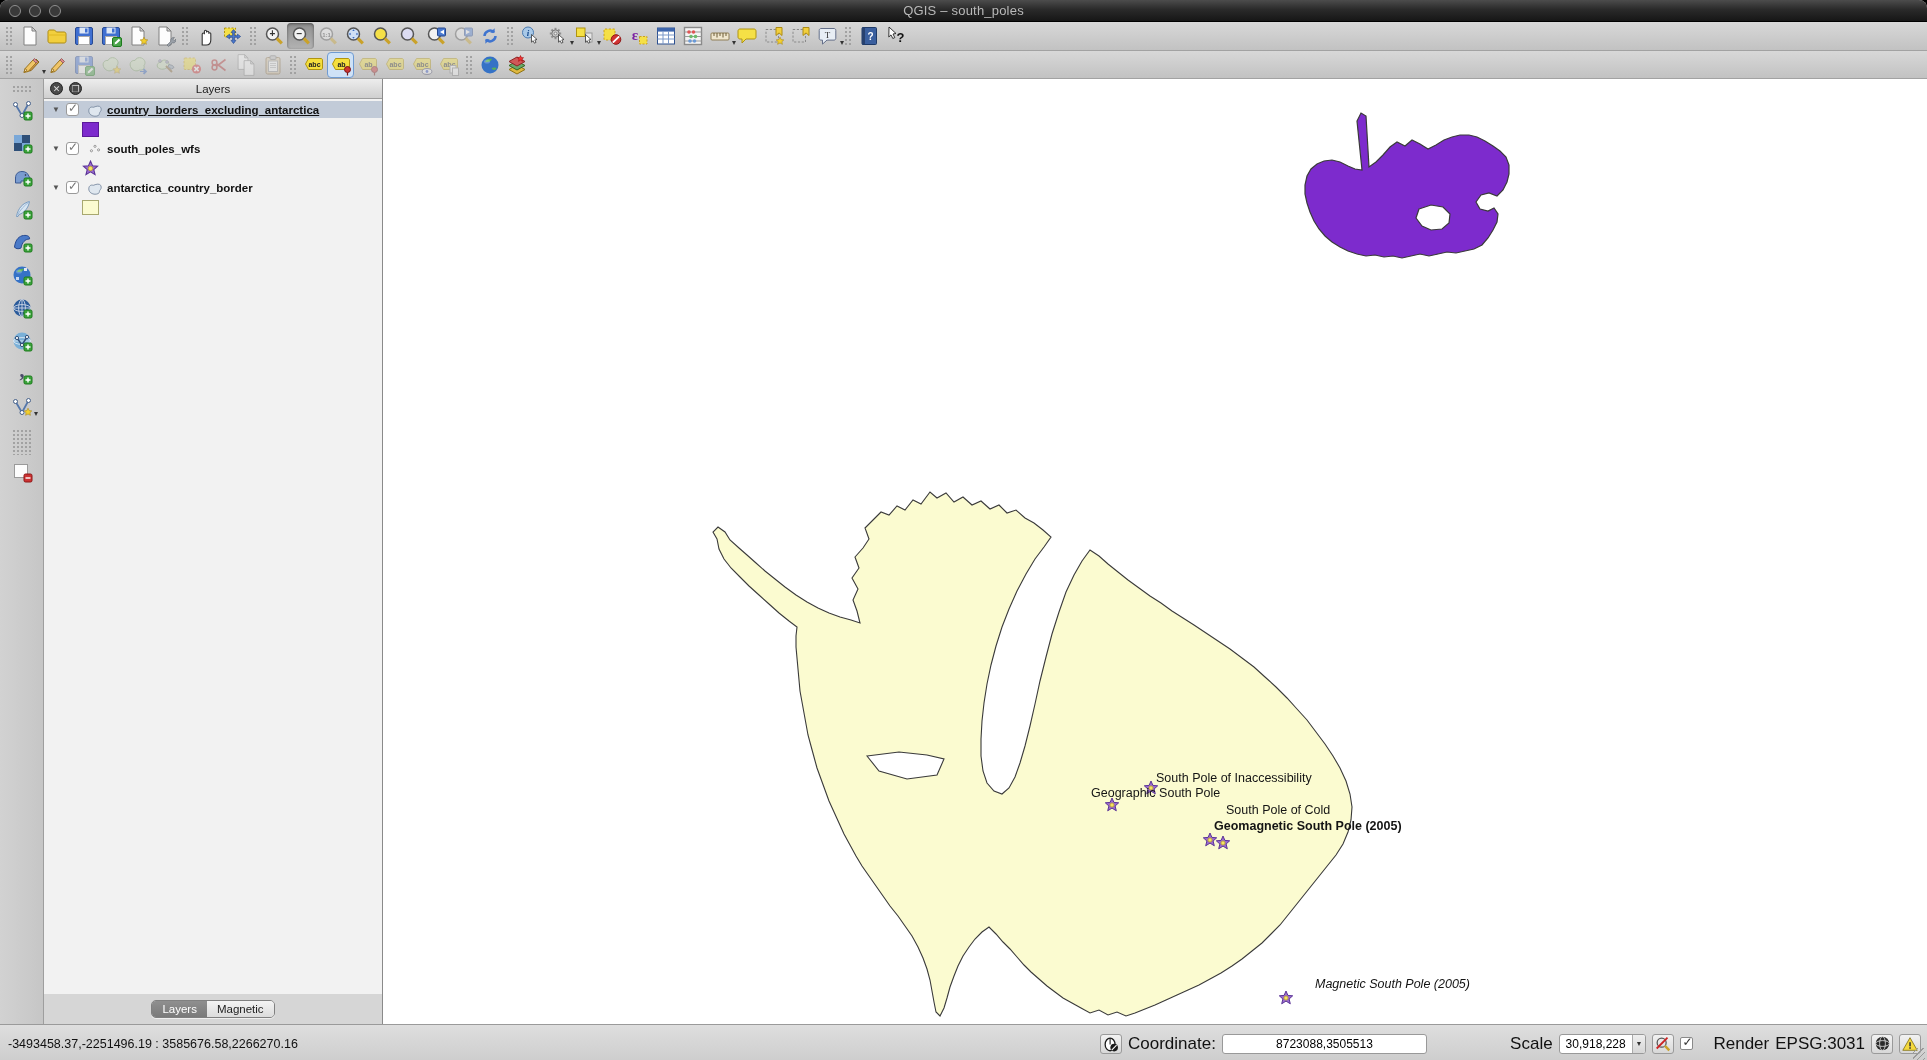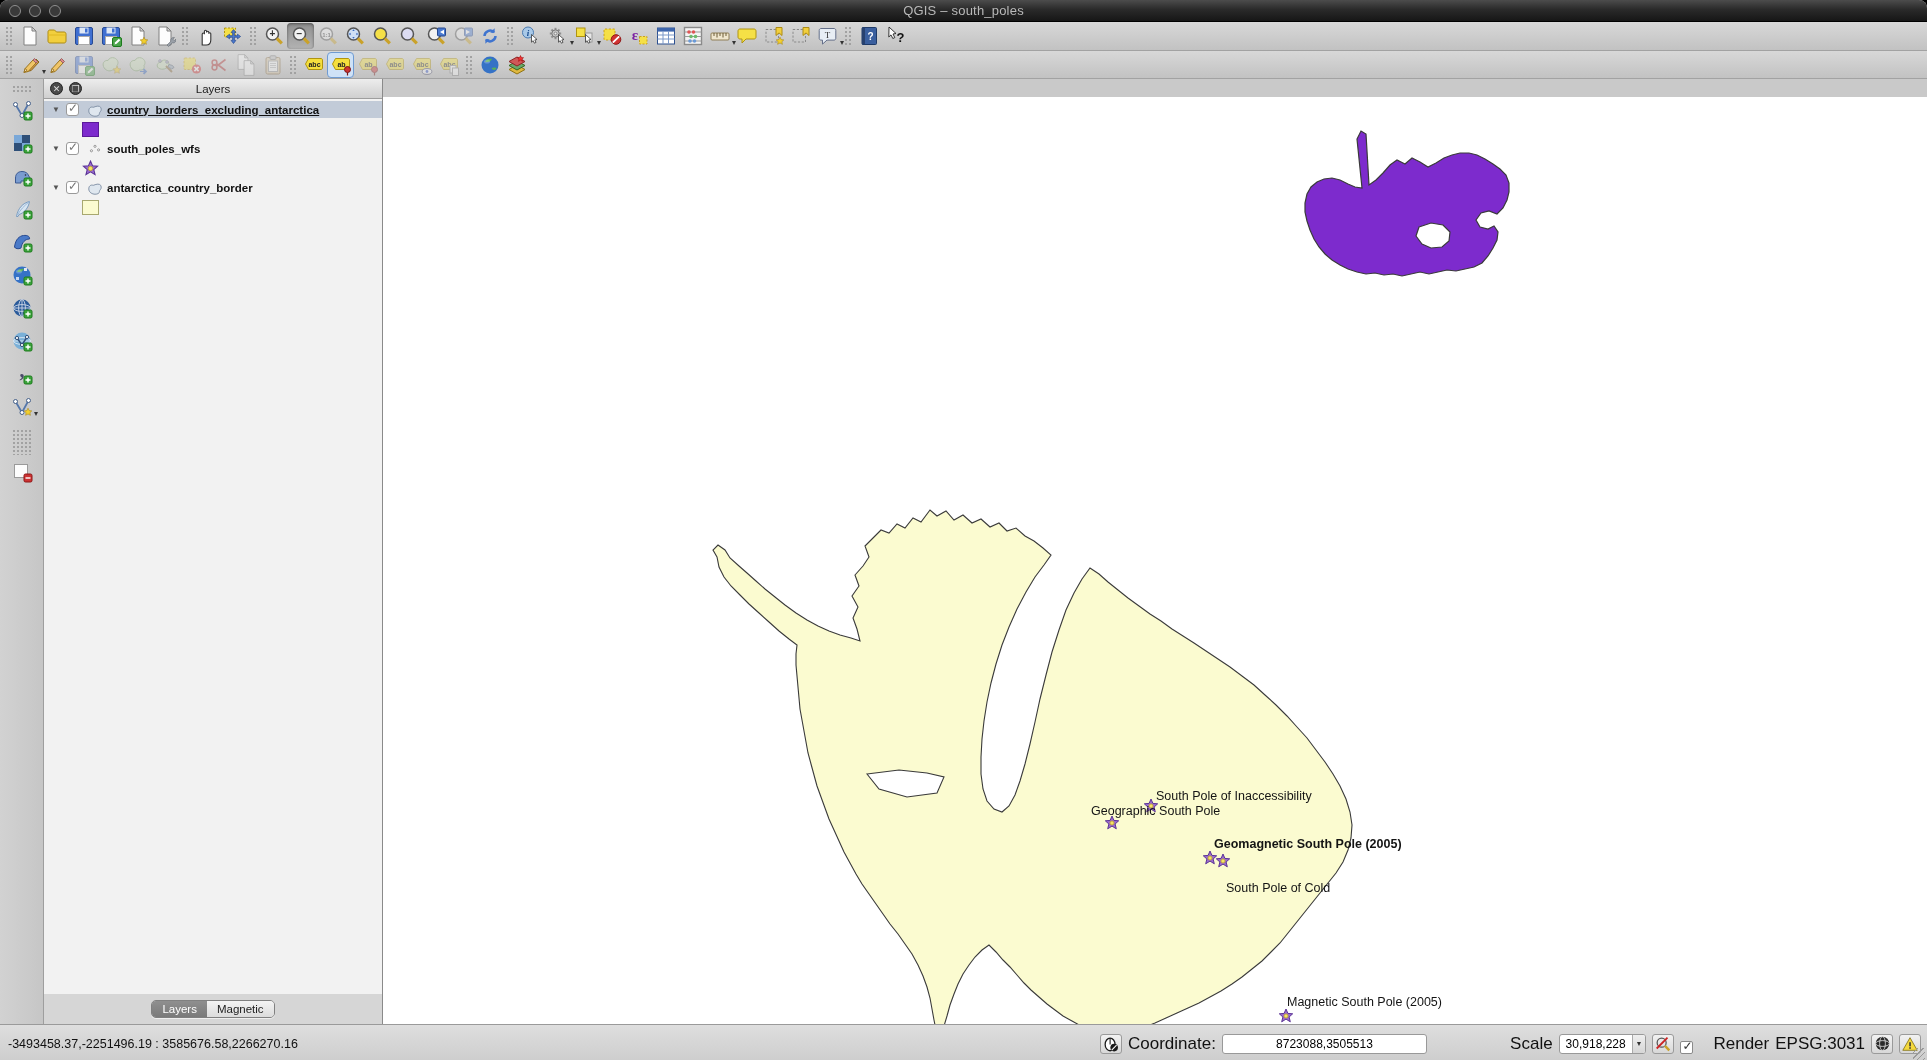--- a/index.html
+++ b/index.html
@@ -45,35 +45,35 @@
   .lname { font-size:11.5px; font-weight:bold; color:#111; margin-left:2px; }
   .lname.u { text-decoration:underline; }
   .srow { height:22px; display:flex; align-items:center; padding-left:38px; }
   .swatch { width:17px; height:15px; border:1px solid #777; }
   #panel-bottom { height:30px; display:flex; align-items:center; justify-content:center; background:#d6d6d6; }
   #seg { display:inline-flex; border:1px solid #808080; border-radius:5px; overflow:hidden; box-shadow:0 1px 0 rgba(255,255,255,.6); }
   .seg-tab { font-size:11.5px; padding:2px 10px; background:linear-gradient(#f4f4f4,#dcdcdc); color:#222; }
   .seg-tab.sel { background:linear-gradient(#8f8f8f,#7a7a7a); color:#fff; }
 
   
-  #map { flex:1; position:relative; background:#fff; overflow:hidden;margin-top:18px; }
+  #map { flex:1; position:relative; background:#fff; overflow:hidden; }
   #mapsvg { position:absolute; left:0; top:0; }
   .maplabel { position:absolute; font-size:12.5px; color:#141414; white-space:nowrap; font-family:"Liberation Sans", sans-serif; }
 
   
   #statusbar { height:38px; background:linear-gradient(#dedede,#cdcdcd); border-top:1px solid #9a9a9a; display:flex; align-items:center; padding:0 8px; position:relative; }
   #extents { font-size:12.5px; color:#111; }
   #status-right { position:absolute; left:1100px; right:6px; display:flex; align-items:center; gap:6px; }
   .sbtn { width:22px; height:20px; border:1px solid #9a9a9a; border-radius:3px; background:linear-gradient(#f2f2f2,#d8d8d8); display:flex; align-items:center; justify-content:center; flex:none; }
   .slabel { font-size:17px; color:#111; }
   #coord-input { width:208px; height:20px; border:1px solid #999; border-radius:3px; font-size:12px; text-align:center; background:#fff; font-family:"Liberation Sans",sans-serif; }
   #scale-combo { display:flex; align-items:center; height:20px; border:1px solid #999; border-radius:3px; background:#fff; overflow:hidden; }
   #scale-value { font-size:12px; padding:13px 5px; min-width:72px; text-align:center; }
   #scale-dd { width:15px; height:20px; background:linear-gradient(#f0f0f0,#d5d5d5); border-left:1px solid #aaa; font-size:7px; display:flex; align-items:center; justify-content:center; color:#333; }
-  #render-box { display:flex; align-items:flex-end; gap:20px; }
+  #render-box { display:flex; align-items:center; gap:20px; }
   .cbx2 { width:13px; height:13px; background:#fff; border:1px solid #8a8a8a; border-radius:2px; position:relative; }
   .cbx2:after { content:"✓"; position:absolute; left:1px; top:-3px; font-size:12px; color:#333; }
   #grip { position:absolute; right:2px; bottom:2px; width:12px; height:12px; background:repeating-linear-gradient(135deg, transparent 0 3px, #9a9a9a 3px 4px); }
   #bottomstrip { height:7px; background:#0a0a0a; }
 </style>
 </head>
 <body>
 
 <div id="window">
 
@@ -702,22 +702,22 @@
             <g transform="translate(1287,999)">
               <path d="M0,-7 L1.9,-2.6 L6.7,-2.2 L3.1,1 L4.3,5.8 L0,3.1 L-4.3,5.8 L-3.1,1 L-6.7,-2.2 L-1.9,-2.6 Z" fill="#9a6ad0" stroke="#5c3596" stroke-width="1"></path>
               <circle r="2.1" fill="#f4e463" stroke="#b89a30" stroke-width=".8"></circle>
             </g>
           </g>
       </svg>
       <div id="maplabels">
           <div class="maplabel" style="left: 773px; top: 692px;">South Pole of Inaccessibility</div>
           <div class="maplabel" style="left: 708px; top: 707px;">Geographic South Pole</div>
           <div class="maplabel" style="left: 831px; top: 740px; font-weight: bold;">Geomagnetic South Pole (2005)</div>
-          <div class="maplabel" style="left: 843px; top: 784px; text-align: center;">South Pole of Cold</div>
-          <div class="maplabel" style="left: 904px; top: 898px;">Magnetic South Pole (2005)</div>
+          <div class="maplabel" style="left: 843px; top: 724px; text-align: center;">South Pole of Cold</div>
+          <div class="maplabel" style="left: 932px; top: 898px; font-style: italic;">Magnetic South Pole (2005)</div>
         </div>
     </div>
   </div>
 
   <div id="statusbar">
     <span id="extents">-3493458.37,-2251496.19 : 3585676.58,2266270.16</span>
     <div id="status-right">
       <span class="sbtn">
         <svg width="18" height="18" viewBox="0 0 20 20">
           <ellipse cx="9" cy="10.5" rx="5.5" ry="7" fill="#fff" stroke="#1a1a1a" stroke-width="1.4"></ellipse>

